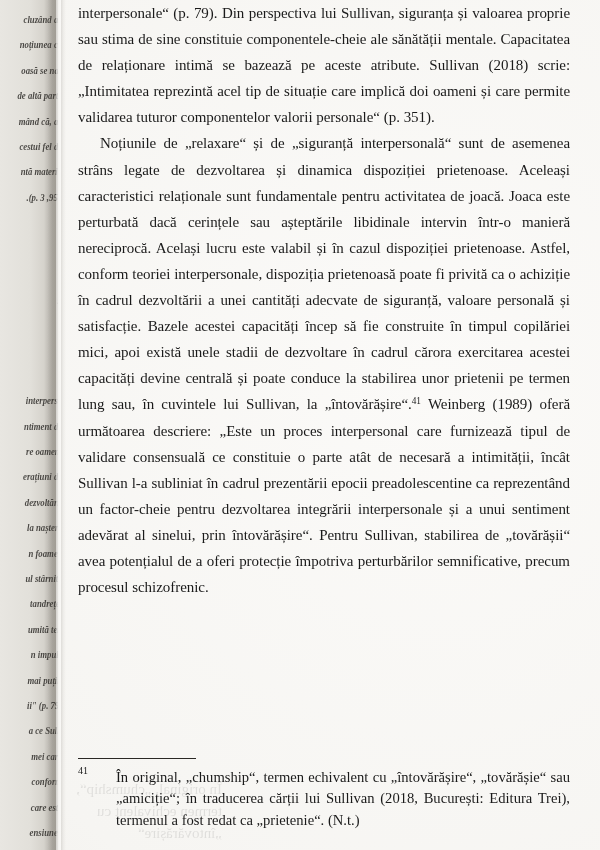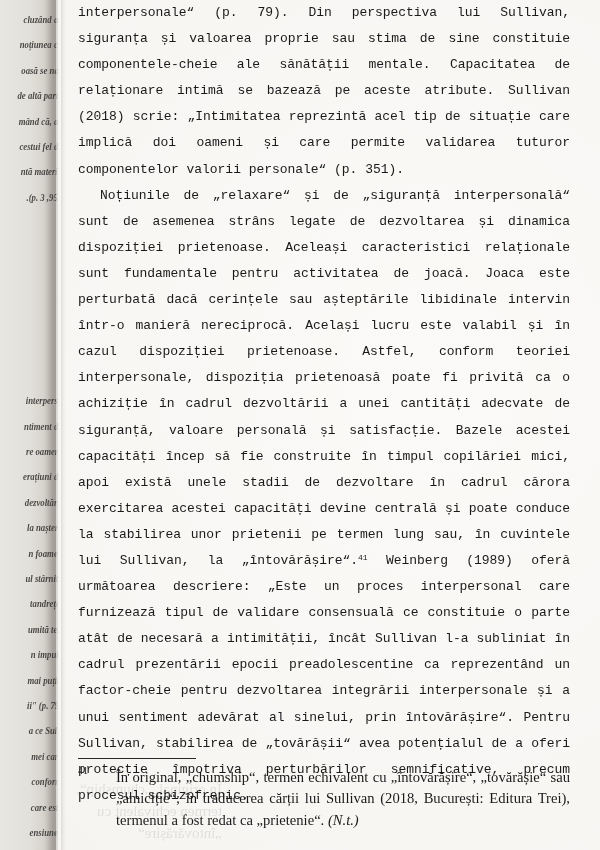--- a/index.html
+++ b/index.html
@@ -98,27 +98,26 @@
   }
 
   
   .column {
     position: absolute;
     left: 78px;
     top: 0;
     width: 492px;
   }
   .body-text {
-    font-size: 13px;
+    font-size: 15px;
     line-height: 26.1px;
     text-align: justify;
     text-align-last: left;
     letter-spacing: -0.05px;
     word-spacing: 0.1px;
-    font-family: Liberation Mono, monospace;
   }
   .body-text p {
     margin: 0;
   }
   .body-text p.indent {
     text-indent: 22px;
   }
   .fn-ref {
     font-size: 0.62em;
     vertical-align: 0.52em;
@@ -146,21 +145,21 @@
     text-align-last: left;
     padding-left: 38px;
   }
   .footnote-num {
     position: absolute;
     left: 0;
     top: -1px;
     font-size: 10px;
     line-height: 1;
   }
-  .footnote-body .nt { font-style: italic; }
+  .footnote-body .nt { }
 
   
   .ghost {
     position: absolute;
     left: 62px;
     top: 778px;
     width: 160px;
     height: 60px;
     opacity: 0.09;
     filter: blur(0.4px);

